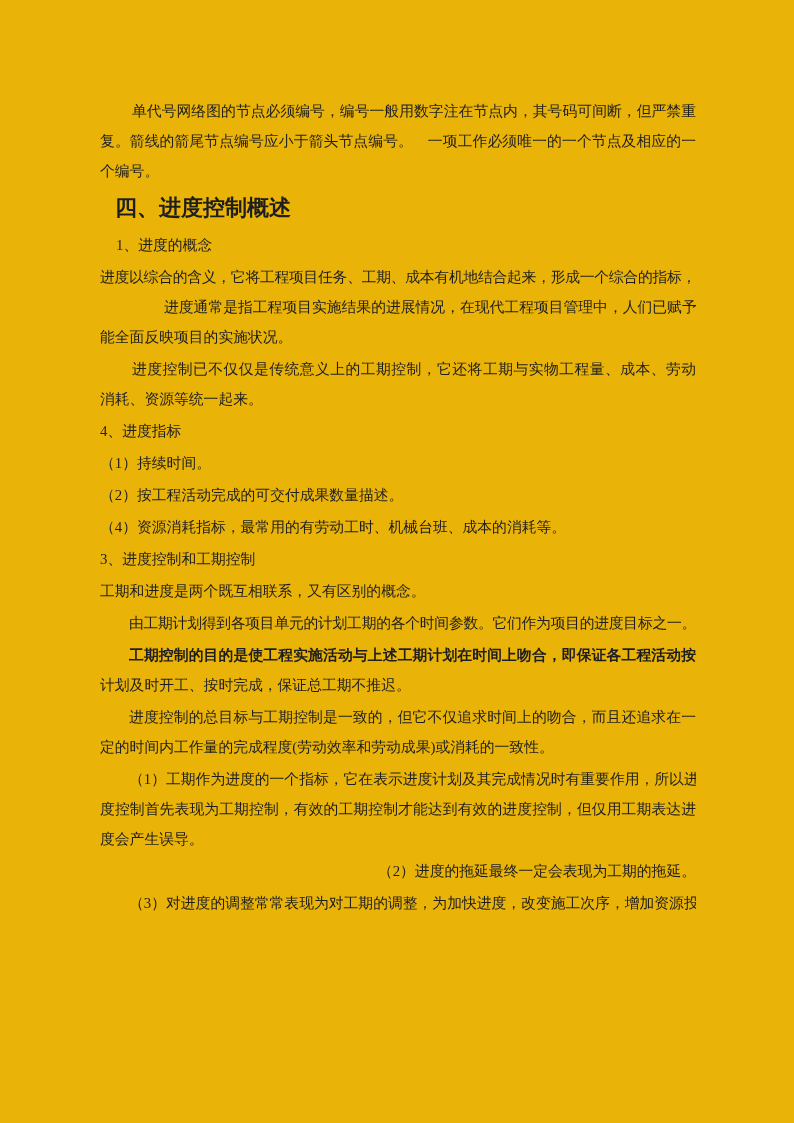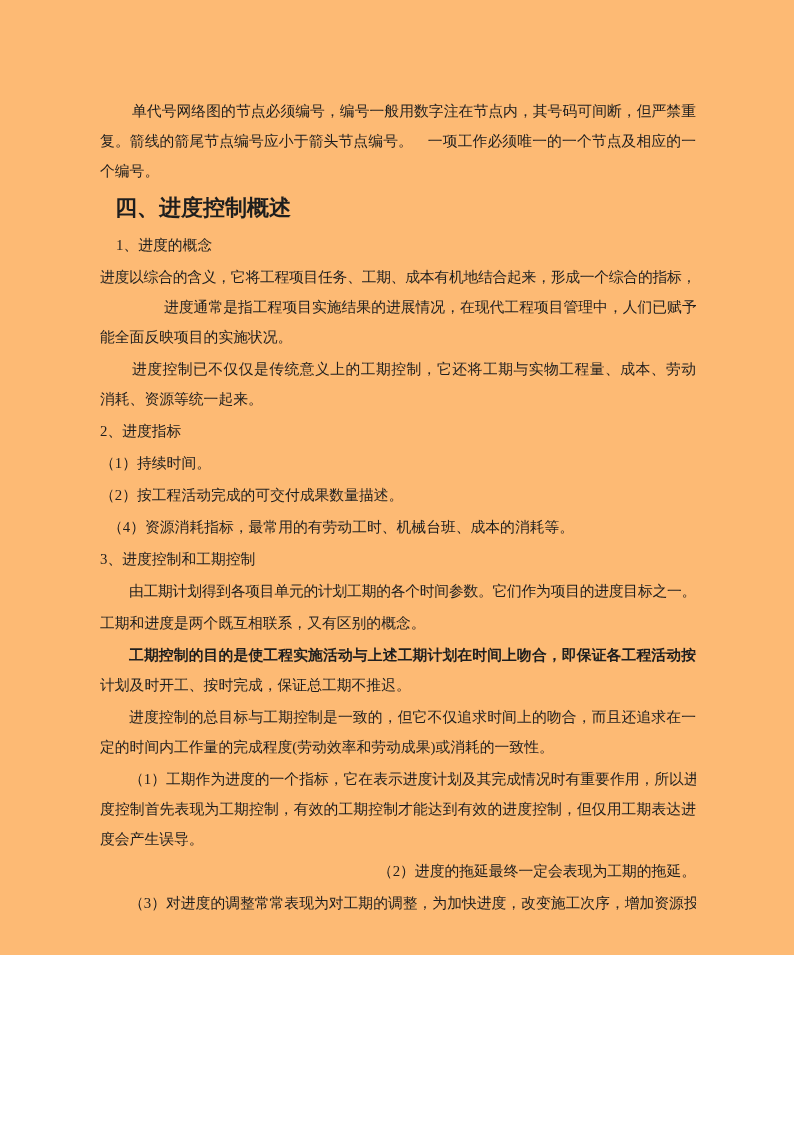--- a/index.html
+++ b/index.html
@@ -3,22 +3,22 @@
 <meta charset="utf-8">
 <style>
   html, body {
     margin: 0;
     padding: 0;
     background: #ffffff;
   }
   .page {
     position: relative;
     width: 794px;
-    height: 955px;
-    background: #fdba74;
+    height: 1123px;
+    background: #eab308;
     overflow: hidden;
     font-family: "Liberation Serif", "DejaVu Serif", serif;
     color: #1e1e1e;
   }
   .content {
     padding: 96px 98px 0 100px;
   }
   .block {
     margin: 0 0 2px 0;
   }
@@ -64,39 +64,39 @@
       <div class="block">
         <div class="line fill tight" style="text-indent: 0px;">进度以综合的含义，它将工程项目任务、工期、成本有机地结合起来，形成一个综合的指标，</div>
         <div class="line fill" style="text-indent: 64px;">进度通常是指工程项目实施结果的进展情况，在现代工程项目管理中，人们已赋予</div>
         <div class="line" style="text-indent: 0px;">能全面反映项目的实施状况。</div>
       </div>
       <div class="block">
         <div class="line fill" style="text-indent: 32px;">进度控制已不仅仅是传统意义上的工期控制，它还将工期与实物工程量、成本、劳动</div>
         <div class="line" style="text-indent: 0px;">消耗、资源等统一起来。</div>
       </div>
       <div class="block">
-        <div class="line" style="text-indent: 0px;">2、进度指标</div>
+        <div class="line" style="text-indent: 0px;">4、进度指标</div>
       </div>
       <div class="block">
         <div class="line" style="text-indent: 0px;">（1）持续时间。</div>
       </div>
       <div class="block">
         <div class="line" style="text-indent: 0px;">（2）按工程活动完成的可交付成果数量描述。</div>
       </div>
       <div class="block">
-        <div class="line" style="text-indent: 0px; margin-left: 8px;">（4）资源消耗指标，最常用的有劳动工时、机械台班、成本的消耗等。</div>
+        <div class="line" style="text-indent: 0px;">（4）资源消耗指标，最常用的有劳动工时、机械台班、成本的消耗等。</div>
       </div>
       <div class="block">
         <div class="line" style="text-indent: 0px;">3、进度控制和工期控制</div>
       </div>
       <div class="block">
-        <div class="line fill tight" style="text-indent: 29px;">由工期计划得到各项目单元的计划工期的各个时间参数。它们作为项目的进度目标之一。</div>
+        <div class="line" style="text-indent: 0px;">工期和进度是两个既互相联系，又有区别的概念。</div>
       </div>
       <div class="block">
-        <div class="line" style="text-indent: 0px;">工期和进度是两个既互相联系，又有区别的概念。</div>
+        <div class="line fill tight" style="text-indent: 29px;">由工期计划得到各项目单元的计划工期的各个时间参数。它们作为项目的进度目标之一。</div>
       </div>
       <div class="block">
         <div class="line fill" style="text-indent: 29px; font-weight: bold;">工期控制的目的是使工程实施活动与上述工期计划在时间上吻合，即保证各工程活动按</div>
         <div class="line" style="text-indent: 0px;">计划及时开工、按时完成，保证总工期不推迟。</div>
       </div>
       <div class="block">
         <div class="line fill" style="text-indent: 29px;">进度控制的总目标与工期控制是一致的，但它不仅追求时间上的吻合，而且还追求在一</div>
         <div class="line" style="text-indent: 0px;">定的时间内工作量的完成程度(劳动效率和劳动成果)或消耗的一致性。</div>
       </div>
       <div class="block">

